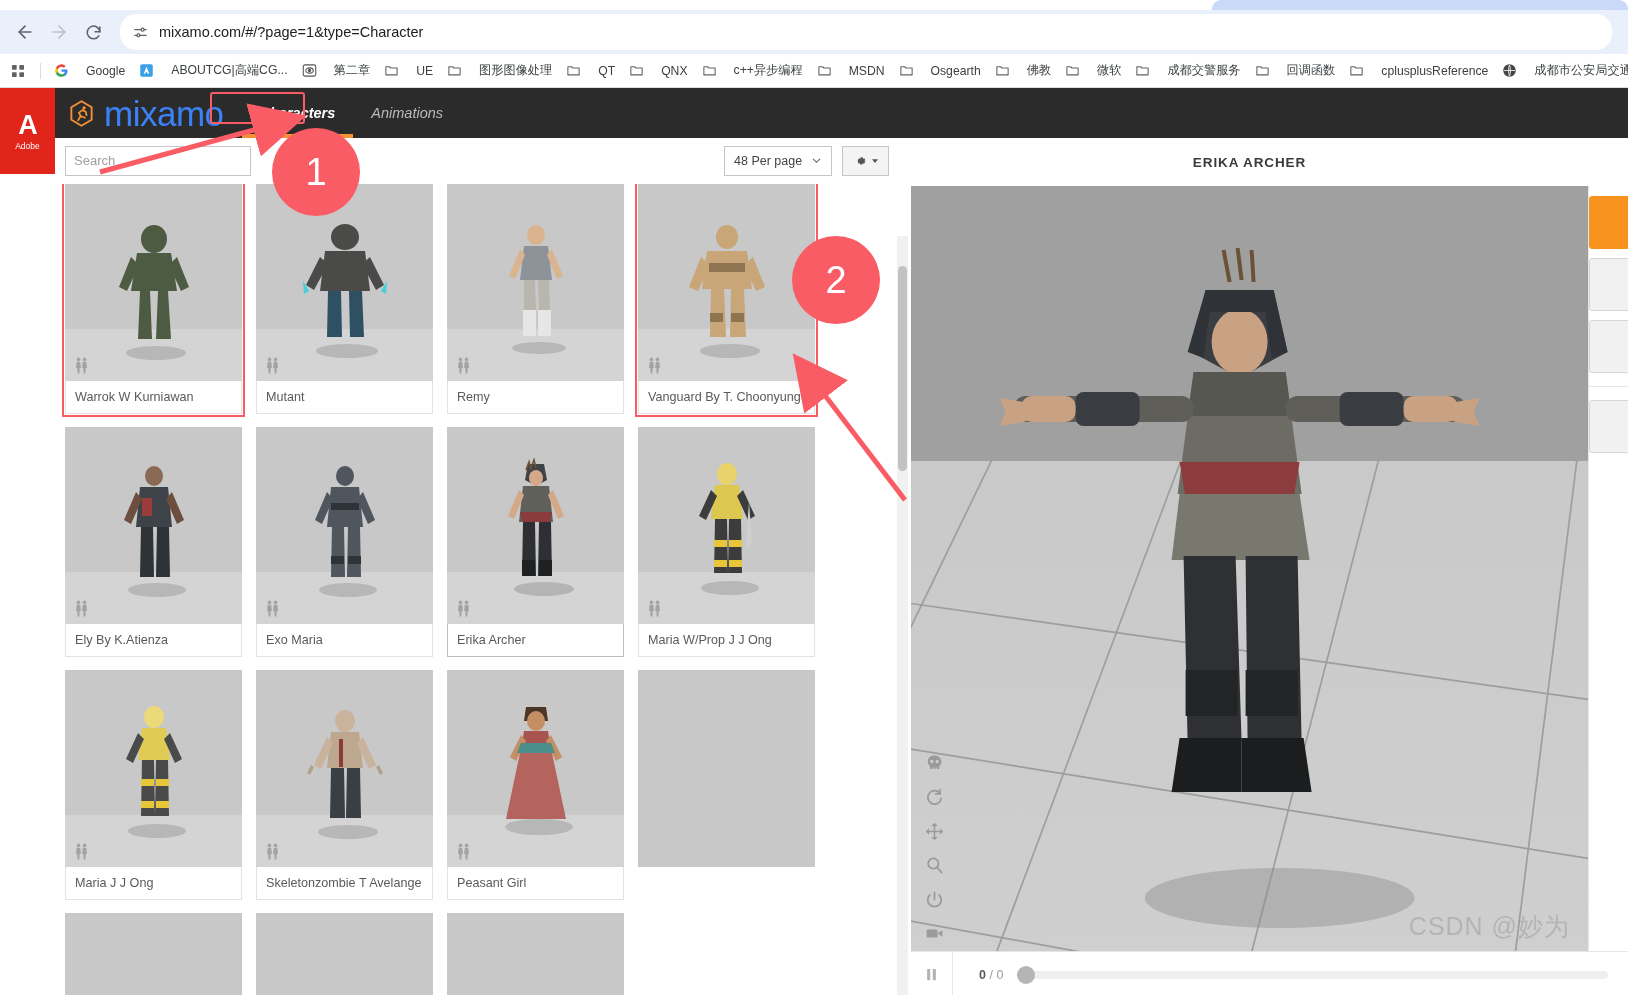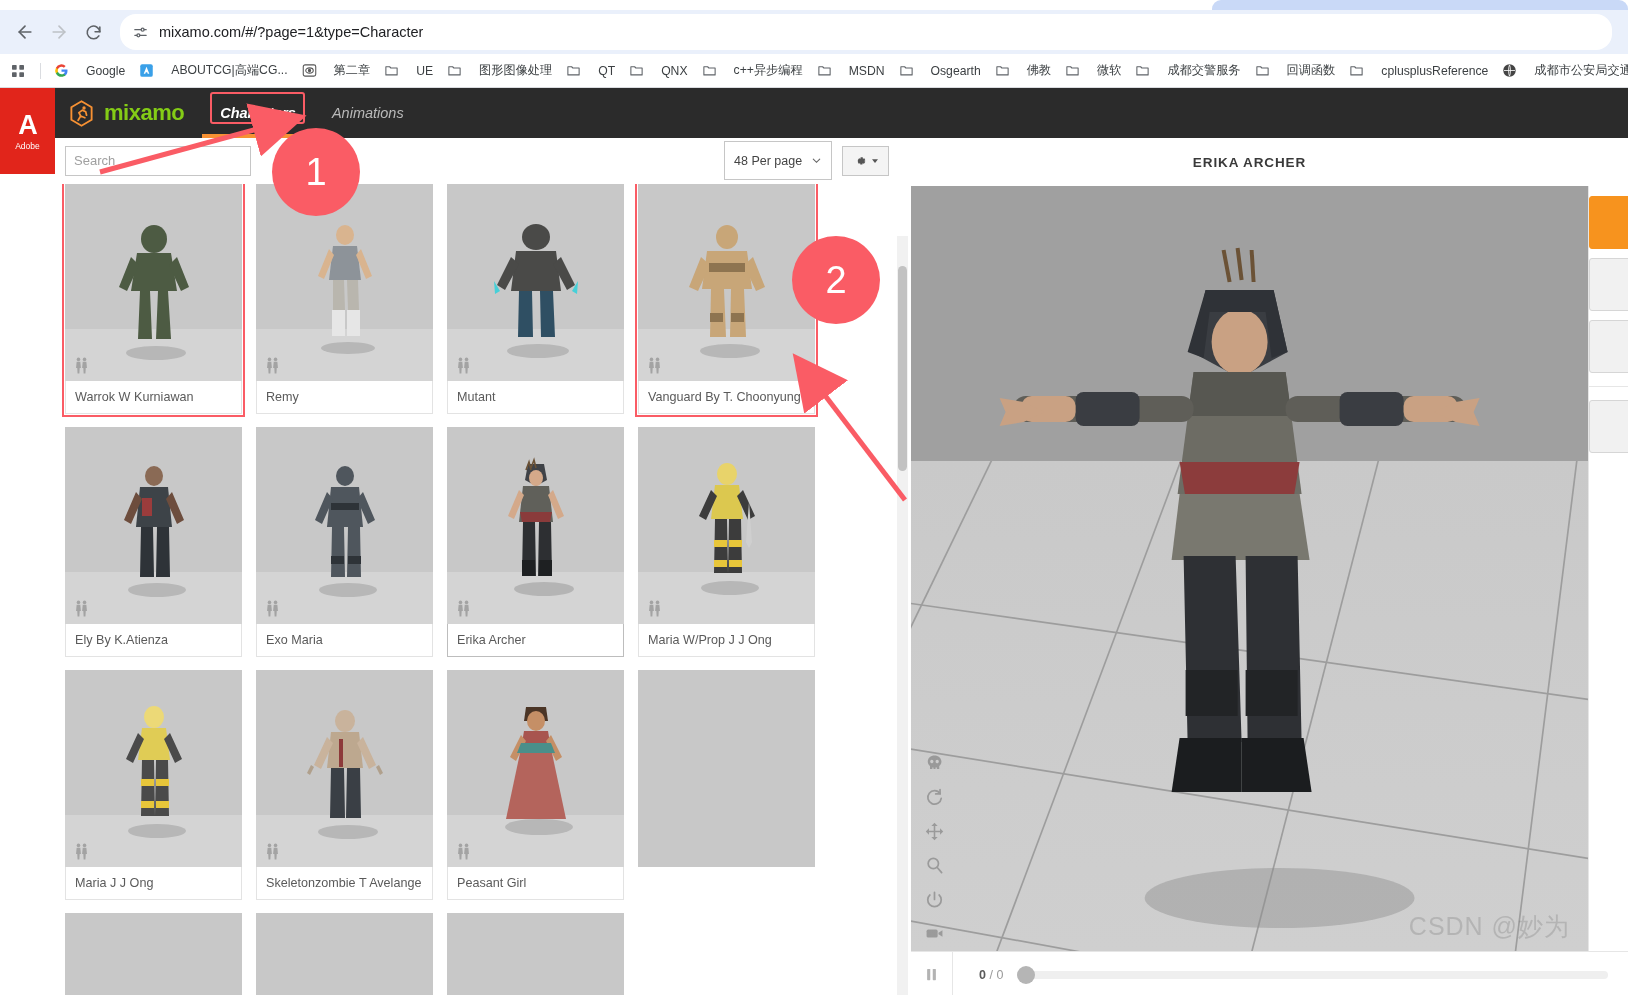--- a/index.html
+++ b/index.html
@@ -57,21 +57,21 @@
   }
   .adobe-logo {
     width: 55px; background: #e1251b; display: flex; flex-direction: column;
     align-items: center; justify-content: center; color: #fff; flex: 0 0 auto;
     height: 86px; z-index: 5;
   }
   .adobe-a { font-size: 27px; font-weight: 700; line-height: 1; letter-spacing: -1px;}
   .adobe-word { font-size: 8.5px; margin-top: 2px; }
   .mx-brand { display: flex; align-items: center; gap: 9px; margin-left: 13px; }
   .mx-hex { width: 27px; height: 27px; }
-  .mx-word { color: #84cc16; font-size: 22px; letter-spacing: -0.5px; line-height:1;font-weight:bold; }
+  .mx-word { color: #3b82f6; font-size: 35px; letter-spacing: -0.5px; line-height:1; }
   .mx-tabs { display: flex; align-items: stretch; margin-left: 18px; font-style: italic; }
   .mx-tab {
     display: flex; align-items: center; padding: 0 18px; color: #b9b9b9;
     font-size: 14.5px; position: relative;
   }
   .mx-tab.active { color: #ffffff; font-weight: 700; }
   .mx-tab.active::after {
     content: ""; position: absolute; left: 0; right: 0; bottom: 0;
     height: 4px; background: #f79133;
   }
@@ -88,21 +88,21 @@
     width: 186px; height: 30px; border: 1px solid #c6c6c6; background: #fff;
     display: flex; align-items: center; padding: 0 8px; gap: 6px;
   }
   .search-box input {
     border: 0; outline: 0; flex: 1 1 auto; font-size: 13px; color: #333;
     font-family: "Liberation Sans", sans-serif; background: transparent;
   }
   .search-box input::placeholder { color: #a0a0a0; }
   .spacer { flex: 1 1 auto; }
   .perpage {
-    width: 108px; height: 39px; border: 1px solid #c6c6c6; background: #fff;
+    width: 108px; height: 30px; border: 1px solid #c6c6c6; background: #fff;
     display: flex; align-items: center; justify-content: space-between;
     padding: 0 9px; font-size: 12.5px; color: #444;
   }
   .gearbtn {
     width: 47px; height: 30px; border: 1px solid #c6c6c6; background: #f4f4f4;
     display: flex; align-items: center; justify-content: center; gap: 4px;
     color: #555; font-size: 12px;
   }
 
   
@@ -452,62 +452,62 @@
                 <path d="M14 8h6l1 10h-2l-.5 9h-3L15 18h-2z"></path>
               </svg>
           </div>
           <div class="card-label">Warrok W Kurniawan</div>
         </div>
 
         <div class="card">
           <div class="card-thumb">
             <div class="floor"></div>
             <svg viewBox="0 0 100 150" width="100" height="150" class="fig">
+                <g fill="#4a4a48">
+                  <ellipse cx="50" cy="24" rx="14" ry="13"></ellipse>
+                  <path d="M30 38h40l5 40H25z"></path>
+                  <path d="M25 44l-14 28 8 5 14-26zM75 44l14 28-8 5-14-26z"></path>
+                </g>
+                <g fill="#2f4f63">
+                  <path d="M33 78h13l1 46H32zM54 78h13l2 46H55z"></path>
+                </g>
+                <g fill="#46d0d8">
+                  <path d="M8 68l6 10-5 3zM92 68l-6 10 5 3z"></path>
+                </g>
+                <ellipse cx="52" cy="138" rx="31" ry="7" fill="#9a9a9a" opacity=".5"></ellipse>
+              </svg>
+            <svg class="card-badge" viewBox="0 0 24 28" fill="#7c7c7c">
+                <circle cx="7" cy="4" r="3"></circle>
+                <path d="M4 8h6l1 10H9l-.5 9h-3L5 18H3z"></path>
+                <circle cx="17" cy="4" r="3"></circle>
+                <path d="M14 8h6l1 10h-2l-.5 9h-3L15 18h-2z"></path>
+              </svg>
+          </div>
+          <div class="card-label">Mutant</div>
+        </div>
+
+        <div class="card">
+          <div class="card-thumb">
+            <div class="floor"></div>
+            <svg viewBox="0 0 100 150" width="100" height="150" class="fig">
                 <ellipse cx="50" cy="22" rx="9" ry="10" fill="#d9b48f"></ellipse>
                 <path d="M38 33h24l4 34H34z" fill="#8d9399"></path>
                 <path d="M34 36l-11 27 6 3 10-24zM66 36l11 27-6 3-10-24z" fill="#d9b48f"></path>
                 <path d="M38 67h11l1 30H38zM52 67h11l1 30H53z" fill="#b9b6ae"></path>
                 <path d="M37 97h13v26H37zM52 97h13v26H52z" fill="#e6e6e6"></path>
                 <ellipse cx="53" cy="135" rx="27" ry="6" fill="#9a9a9a" opacity=".5"></ellipse>
               </svg>
             <svg class="card-badge" viewBox="0 0 24 28" fill="#7c7c7c">
                 <circle cx="7" cy="4" r="3"></circle>
                 <path d="M4 8h6l1 10H9l-.5 9h-3L5 18H3z"></path>
                 <circle cx="17" cy="4" r="3"></circle>
                 <path d="M14 8h6l1 10h-2l-.5 9h-3L15 18h-2z"></path>
               </svg>
           </div>
           <div class="card-label">Remy</div>
-        </div>
-
-        <div class="card">
-          <div class="card-thumb">
-            <div class="floor"></div>
-            <svg viewBox="0 0 100 150" width="100" height="150" class="fig">
-                <g fill="#4a4a48">
-                  <ellipse cx="50" cy="24" rx="14" ry="13"></ellipse>
-                  <path d="M30 38h40l5 40H25z"></path>
-                  <path d="M25 44l-14 28 8 5 14-26zM75 44l14 28-8 5-14-26z"></path>
-                </g>
-                <g fill="#2f4f63">
-                  <path d="M33 78h13l1 46H32zM54 78h13l2 46H55z"></path>
-                </g>
-                <g fill="#46d0d8">
-                  <path d="M8 68l6 10-5 3zM92 68l-6 10 5 3z"></path>
-                </g>
-                <ellipse cx="52" cy="138" rx="31" ry="7" fill="#9a9a9a" opacity=".5"></ellipse>
-              </svg>
-            <svg class="card-badge" viewBox="0 0 24 28" fill="#7c7c7c">
-                <circle cx="7" cy="4" r="3"></circle>
-                <path d="M4 8h6l1 10H9l-.5 9h-3L5 18H3z"></path>
-                <circle cx="17" cy="4" r="3"></circle>
-                <path d="M14 8h6l1 10h-2l-.5 9h-3L15 18h-2z"></path>
-              </svg>
-          </div>
-          <div class="card-label">Mutant</div>
         </div>
 
         <div class="card annotated">
           <div class="card-thumb">
             <div class="floor"></div>
             <svg viewBox="0 0 100 150" width="100" height="150" class="fig">
                 <g fill="#c8a678">
                   <ellipse cx="50" cy="24" rx="11" ry="12"></ellipse>
                   <path d="M30 38h40l5 38H25z"></path>
                   <path d="M24 44l-12 30 9 4 12-26zM76 44l12 30-9 4-12-26z"></path>

